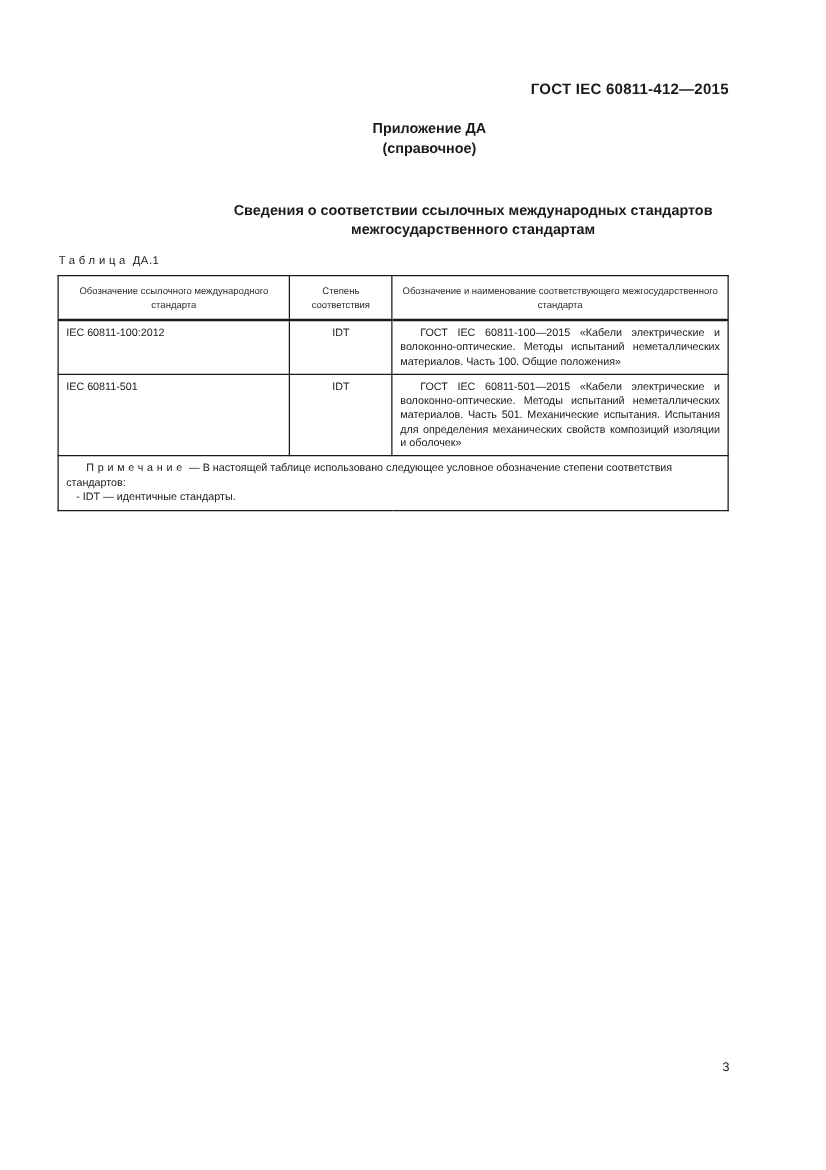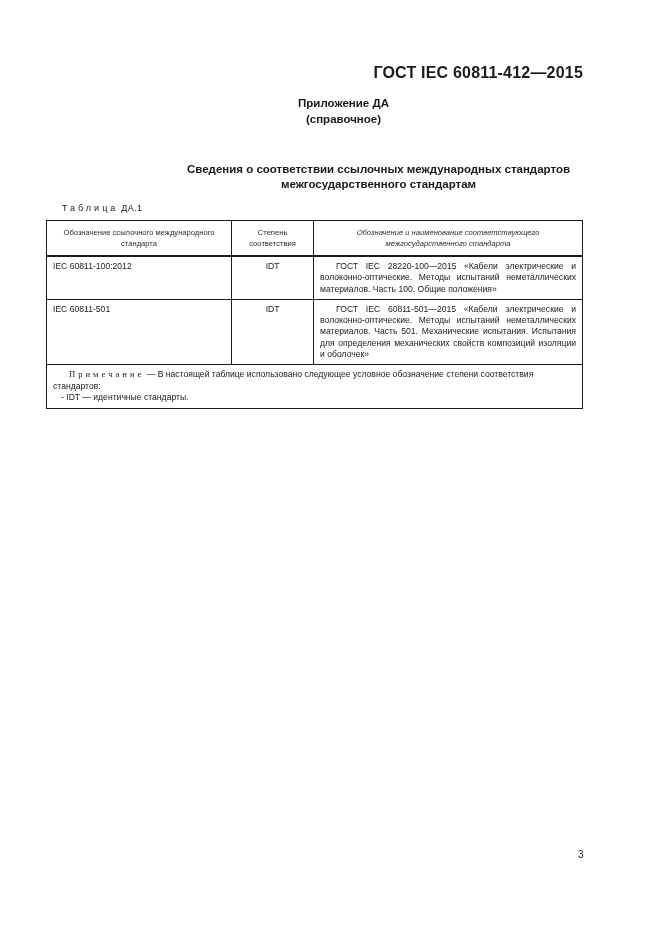--- a/index.html
+++ b/index.html
@@ -3,59 +3,59 @@
 <meta charset="utf-8">
 <style>
   html, body { margin: 0; padding: 0; }
   body {
     width: 661px; height: 936px; background: #ffffff; position: relative;
     font-family: "Liberation Sans", "DejaVu Sans", sans-serif; color: #1a1a1a;
     overflow: hidden;
   }
   .doc-id {
     position: absolute; top: 64px; right: 78px;
-    font-size: 16px; font-weight: bold; letter-spacing: 0.2px;
+    font-size: 12px; font-weight: bold; letter-spacing: 0.2px;
   }
   .appendix {
     position: absolute; top: 95px; left: 0; width: 661px; text-align: center;
     font-size: 11.5px; font-weight: bold; line-height: 16px; padding-left: 13px;
   }
   .title {
     position: absolute; top: 162px; left: 0; width: 661px; text-align: center;
     font-size: 11.5px; font-weight: bold; line-height: 15px; padding-left: 48px;
   }
   .table-caption {
-    position: absolute; top: 203px; left: 62px;
+    position: absolute; top: 203px; left: 47px;
     font-size: 9px; letter-spacing: 0.4px;
   }
   .table-caption .spaced { letter-spacing: 3px; }
   table.gost {
     position: absolute; top: 220px; left: 46px; width: 537px;
     border-collapse: collapse; font-size: 8.6px; line-height: 11.3px;
   }
   table.gost td, table.gost th {
     border: 1px solid #1a1a1a; vertical-align: top; font-weight: normal;
   }
   table.gost th {
     font-size: 7.6px; text-align: center; vertical-align: middle;
     padding: 4px 3px; height: 26px; color: #2a2a2a;
   }
   table.gost thead tr { border-bottom: 2.5px solid #1a1a1a; }
   table.gost thead th { border-bottom: 2.5px solid #1a1a1a; }
   .c1 { width: 186px; margin-top: 28px; }
   .c2 { width: 77px; }
-  .c3 { width: 274px; font-style: italic; }
+  .c3 { width: 274px; }
   td.ref { padding: 4px 6px; }
   td.deg { text-align: center; padding: 4px 3px; }
   td.nat { padding: 4px 6px; text-align: justify; }
   td.nat .indent { display: inline-block; width: 16px; }
   tr.r1 td { height: 29px; margin-left: 26px; }
   tr.r2 td { height: 50px; }
   td.note { padding: 4px 6px; line-height: 11.5px; }
-  .note-head { letter-spacing: 3px; font-family: Liberation Serif, serif; }
+  .note-head { letter-spacing: 3px; }
   .note-indent { display: inline-block; width: 16px; }
   .page-num {
     position: absolute; top: 849px; left: 578px; font-size: 10px;
   }
 </style>
 </head>
 <body>
 
 <div class="doc-id">ГОСТ  IEC  60811-412—2015</div>
 
@@ -79,21 +79,21 @@
     <tr>
       <th class="c1">Обозначение ссылочного международного стандарта</th>
       <th class="c2">Степень соответствия</th>
       <th class="c3">Обозначение и наименование соответствующего межгосударственного стандарта</th>
     </tr>
   </thead>
   <tbody>
     <tr class="r1">
       <td class="ref">IEC 60811-100:2012</td>
       <td class="deg">IDT</td>
-      <td class="nat"><span class="indent"></span><span>ГОСТ IEC 28220-100—2015 «Кабели электрические и волоконно-оптические. Методы испытаний неметаллических материалов. Часть 100. Общие положения»</span></td>
+      <td class="nat"><span class="indent"></span><span>ГОСТ IEC 60811-100—2015 «Кабели электрические и волоконно-оптические. Методы испытаний неметаллических материалов. Часть 100. Общие положения»</span></td>
     </tr>
     <tr class="r2">
       <td class="ref">IEC 60811-501</td>
       <td class="deg">IDT</td>
       <td class="nat"><span class="indent"></span><span>ГОСТ IEC 60811-501—2015 «Кабели электрические и волоконно-оптические. Методы испытаний неметаллических материалов. Часть 501. Механические испытания. Испытания для определения механических свойств композиций изоляции и оболочек»</span></td>
     </tr>
     <tr>
       <td class="note" colspan="3">
         <div><span class="note-indent"></span><span class="note-head">Примечание</span><span> — В настоящей таблице использовано следующее условное обозначение степени соответствия стандартов:</span></div>
         <div><span style="display:inline-block;width:8px"></span><span>- IDT — идентичные стандарты.</span></div>

